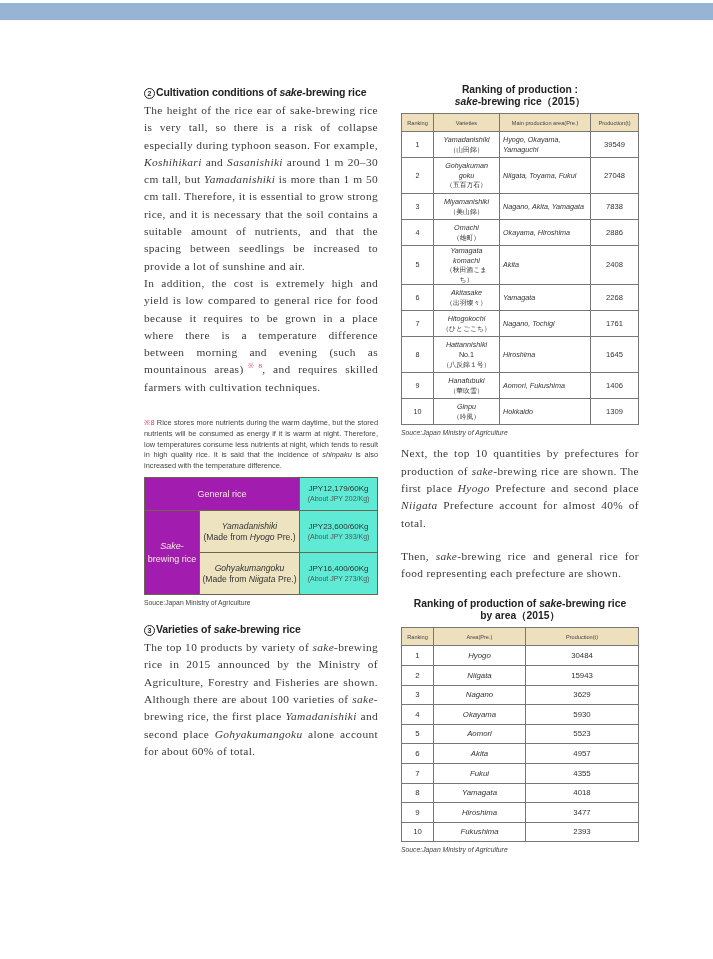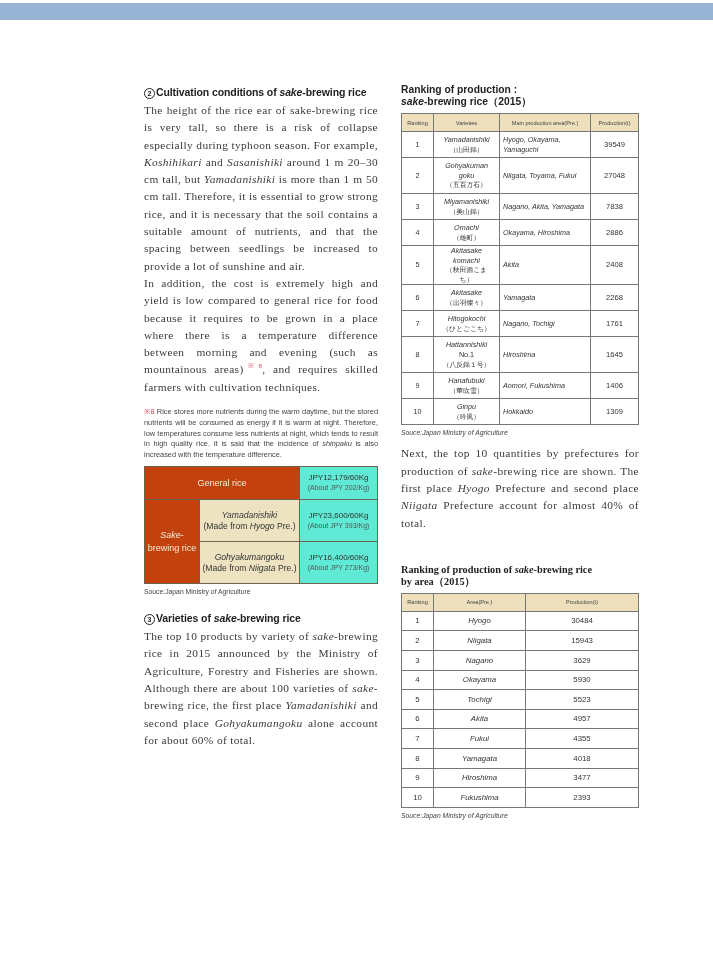--- a/index.html
+++ b/index.html
@@ -10,29 +10,29 @@
   .col-left { position: absolute; left: 144px; top: 86px; width: 234px; }
   .col-right { position: absolute; left: 401px; top: 84px; width: 238px; }
 
   .sec-heading { font-family: "Liberation Sans", sans-serif; font-weight: bold; font-size: 10.5px; color: #222; letter-spacing: -0.1px; margin-bottom: 3px; }
   .sec-heading .circ { display: inline-block; width: 11px; height: 11px; border: 1px solid #222; border-radius: 50%; font-size: 7px; line-height: 9px; text-align: center; font-weight: bold; margin-right: 1px; vertical-align: 0px; }
 
   .body-text { font-size: 11.4px; line-height: 17.3px; color: #3a3a3a; text-align: justify; letter-spacing: 0.35px; }
   .body-text i { font-style: italic; }
   .sup { color: #d2455a; font-size: 7px; vertical-align: super; line-height: 0; }
 
-  .note { margin-top: 11px; font-family: "Liberation Sans", sans-serif; font-size: 7.4px; line-height: 10.8px; color: #444; text-align: justify; }
+  .note { margin-top: 22px; font-family: "Liberation Sans", sans-serif; font-size: 7.4px; line-height: 10.8px; color: #444; text-align: justify; }
   .note .mark { color: #d2455a; }
 
-  .tbl-title { font-family: "Liberation Sans", sans-serif; font-weight: bold; font-size: 10.3px; line-height: 12px; color: #222; }
+  .tbl-title { font-family: "Liberation Sans", sans-serif; font-weight: bold; font-size: 10.3px; line-height: 12px; color: #222; text-align: center; }
 
   
   .price-tbl { margin-top: 5px; border-collapse: collapse; width: 234px; font-family: "Liberation Sans", sans-serif; }
   .price-tbl td { border: 1px solid #6e6350; text-align: center; vertical-align: middle; }
-  .price-tbl .dark { background: #c2410c; color: #f3ecdc; font-size: 9px; }
+  .price-tbl .dark { background: #a21caf; color: #f3ecdc; font-size: 9px; }
   .price-tbl .light { background: #eee3c0; color: #333; font-size: 8.6px; line-height: 10.6px; }
   .price-tbl .val { background: #5eead4; color: #333; font-size: 8px; line-height: 10px; }
   .price-tbl .val .sub { font-size: 7px; color: #555; }
   .source { font-family: "Liberation Sans", sans-serif; font-size: 6.8px; color: #444; margin-top: 4px; }
   .source.it { font-style: italic; }
 
   
   .rank-tbl { border-collapse: collapse; width: 238px; font-family: "Liberation Sans", sans-serif; margin-top: 5px; }
   .rank-tbl th { background: #eee0bd; font-weight: normal; font-size: 5.6px; color: #444; height: 18px; border: 1px solid #777; }
   .rank-tbl td { border: 1px solid #777; font-size: 7.2px; color: #333; text-align: center; vertical-align: middle; line-height: 9.6px; }
@@ -122,21 +122,21 @@
       <td class="num">7838</td>
     </tr>
     <tr style="height:26px;">
       <td>4</td>
       <td class="it"><span>Omachi</span><br><span class="jp">（雄町）</span></td>
       <td class="it left">Okayama, Hiroshima</td>
       <td class="num">2886</td>
     </tr>
     <tr style="height:36px;">
       <td>5</td>
-      <td class="it" style="padding:0 10px;"><span>Akitasake komachi</span><br><span class="jp">（秋田酒こまち）</span></td>
+      <td class="it" style="padding:0 10px;"><span>Yamagata komachi</span><br><span class="jp">（秋田酒こまち）</span></td>
       <td class="it left">Akita</td>
       <td class="num">2408</td>
     </tr>
     <tr style="height:26px;">
       <td>6</td>
       <td class="it"><span>Akitasake</span><br><span class="jp">（出羽燦々）</span></td>
       <td class="it left">Yamagata</td>
       <td class="num">2268</td>
     </tr>
     <tr style="height:26px;">
@@ -161,22 +161,23 @@
       <td>10</td>
       <td class="it"><span>Ginpu</span><br><span class="jp">（吟風）</span></td>
       <td class="it left">Hokkaido</td>
       <td class="num">1309</td>
     </tr>
   </tbody>
     </table>
   <div class="source it">Souce:Japan Ministry of Agriculture</div>
 
   <p class="body-text" style="margin-top:9px;"><span>Next, the top 10 quantities by prefectures for production of </span><i>sake</i><span>-brewing rice are shown. The first place </span><i>Hyogo</i><span> Prefecture and second place </span><i>Niigata</i><span> Prefecture account for almost 40% of total.</span></p>
-
-  <div class="tbl-title" style="margin-top:32px;font-family:Liberation Serif, serif;"><span>Ranking of production of </span><i>sake</i><span>-brewing rice</span><br><span>by area（2015）</span></div>
+  <p class="body-text" style="margin-top:16px;"><span>Then, </span><i>sake</i><span>-brewing rice and general rice for food representing each prefecture are shown.</span></p>
+
+  <div class="tbl-title" style="margin-top:16px;"><span>Ranking of production of </span><i>sake</i><span>-brewing rice</span><br><span>by area（2015）</span></div>
   <table class="rank-tbl area-tbl">
     <tbody>
         <tr>
       <th style="width:32px;">Ranking</th>
       <th style="width:92px;">Area(Pre.)</th>
       <th>Production(t)</th>
     </tr>
     <tr>
           <td>1</td>
           <td class="it">Hyogo</td>
@@ -192,21 +193,21 @@
           <td class="it">Nagano</td>
           <td>3629</td>
         </tr>
     <tr>
           <td>4</td>
           <td class="it">Okayama</td>
           <td>5930</td>
         </tr>
     <tr>
           <td>5</td>
-          <td class="it">Tochigi</td>
+          <td class="it">Aomori</td>
           <td>5523</td>
         </tr>
     <tr>
           <td>6</td>
           <td class="it">Akita</td>
           <td>4957</td>
         </tr>
     <tr>
           <td>7</td>
           <td class="it">Fukui</td>

